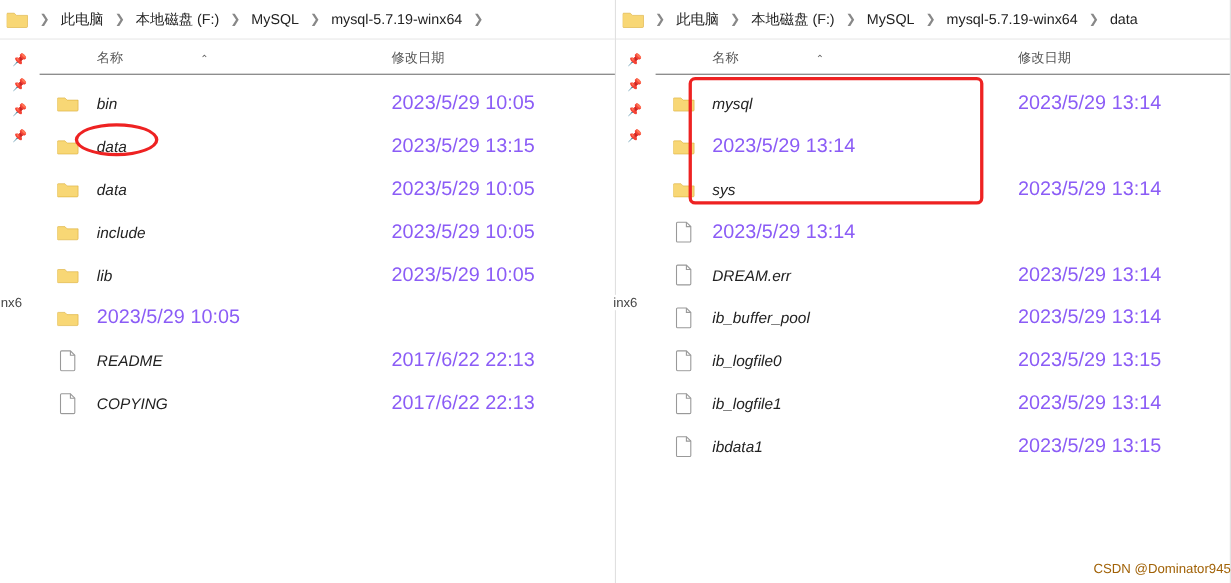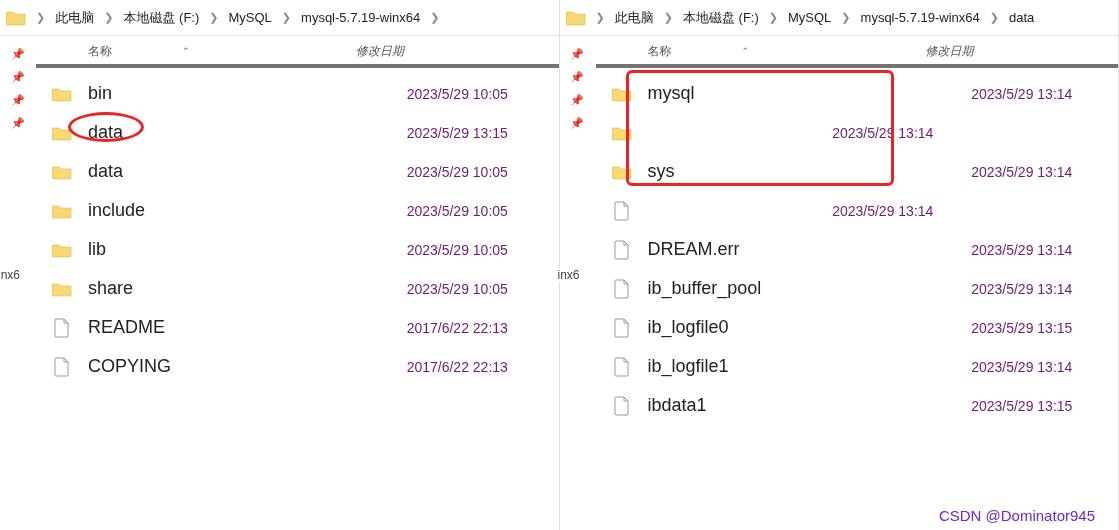--- a/index.html
+++ b/index.html
@@ -65,71 +65,71 @@
       color: #444;
       background: #fff;
     }
     .list-area { flex: 1; display: flex; flex-direction: column; }
     .col-headers {
       display: flex;
       align-items: center;
       height: 30px;
       font-size: 12px;
       color: #555;
-      border-bottom: 4px solid #737373;
+      border-bottom: 1px solid #737373;
       margin-top: 2px;
     }
     .col-name { flex: 0 0 320px; padding-left: 52px; display:flex; align-items:center; gap:70px;}
     .col-right .col-name { flex: 0 0 330px; padding-left: 52px; }
     .sort-ind { font-size: 9px; color: #666; }
-    .col-date { flex: 1; font-style: italic; }
+    .col-date { flex: 1; }
     .file-list { flex: 1; padding-top: 6px; position: relative; }
     .row {
       display: flex;
       align-items: center;
       height: 39px;
       cursor: pointer;
     }
     .row .icon-cell {
       width: 52px;
       display: flex;
       justify-content: center;
     }
     .row .name-cell {
       flex: 0 0 268px;
-      font-size: 18px;
+      font-size: 14px;
       color: #222;
+      font-style: italic;
     }
     .pane.right .row .name-cell { flex: 0 0 278px; }
     .row .date-cell {
       flex: 1;
-      font-size: 14px;
-      color: #701a75;
-      text-align: center;
+      font-size: 18px;
+      color: #8b5cf6;
     }
     .folder-svg { width: 20px; height: 16px; }
     .file-svg { width: 16px; height: 20px; }
     .highlight-oval {
       position: absolute;
       border: 3px solid #ee2222;
       border-radius: 50%;
       pointer-events: none;
     }
     .highlight-rect {
       position: absolute;
       border: 3px solid #ee2222;
       border-radius: 6px;
       pointer-events: none;
     }
     .watermark {
       position: absolute;
-      right: 24px;
+      right: 0;
       bottom: 6px;
-      font-size: 15px;
-      color: #6d28d9;
+      font-size: 12px;
+      color: #a16207;
       font-family: Arial, sans-serif;
     }
   </style>
 </head>
 <body>
 
 <div class="pane left">
   <div class="breadcrumb">
     <span class="bc-folder-icon">
       <svg class="folder-svg" viewBox="0 0 20 16">
@@ -208,21 +208,20 @@
             </div>
             <div class="name-cell">lib</div>
             <div class="date-cell">2023/5/29 10:05</div>
           </div>
           <div class="row">
             <div class="icon-cell">
               <svg class="folder-svg" viewBox="0 0 20 16">
                 <path d="M1 3h6l2 2h10v9a1 1 0 0 1-1 1H1a1 1 0 0 1-1-1V4a1 1 0 0 1 1-1z" fill="#f8d775" stroke="#d9a92f" stroke-width="0.5"></path>
               </svg>
             </div>
-            <div class="name-cell">share</div>
             <div class="date-cell">2023/5/29 10:05</div>
           </div>
           <div class="row">
             <div class="icon-cell">
               <svg class="file-svg" viewBox="0 0 16 20">
                 <path d="M2 1h8l4 4v13a1 1 0 0 1-1 1H2a1 1 0 0 1-1-1V2a1 1 0 0 1 1-1z" fill="#fff" stroke="#999"></path>
                 <path d="M10 1v4h4" fill="none" stroke="#999"></path>
               </svg>
             </div>
             <div class="name-cell">README</div>

